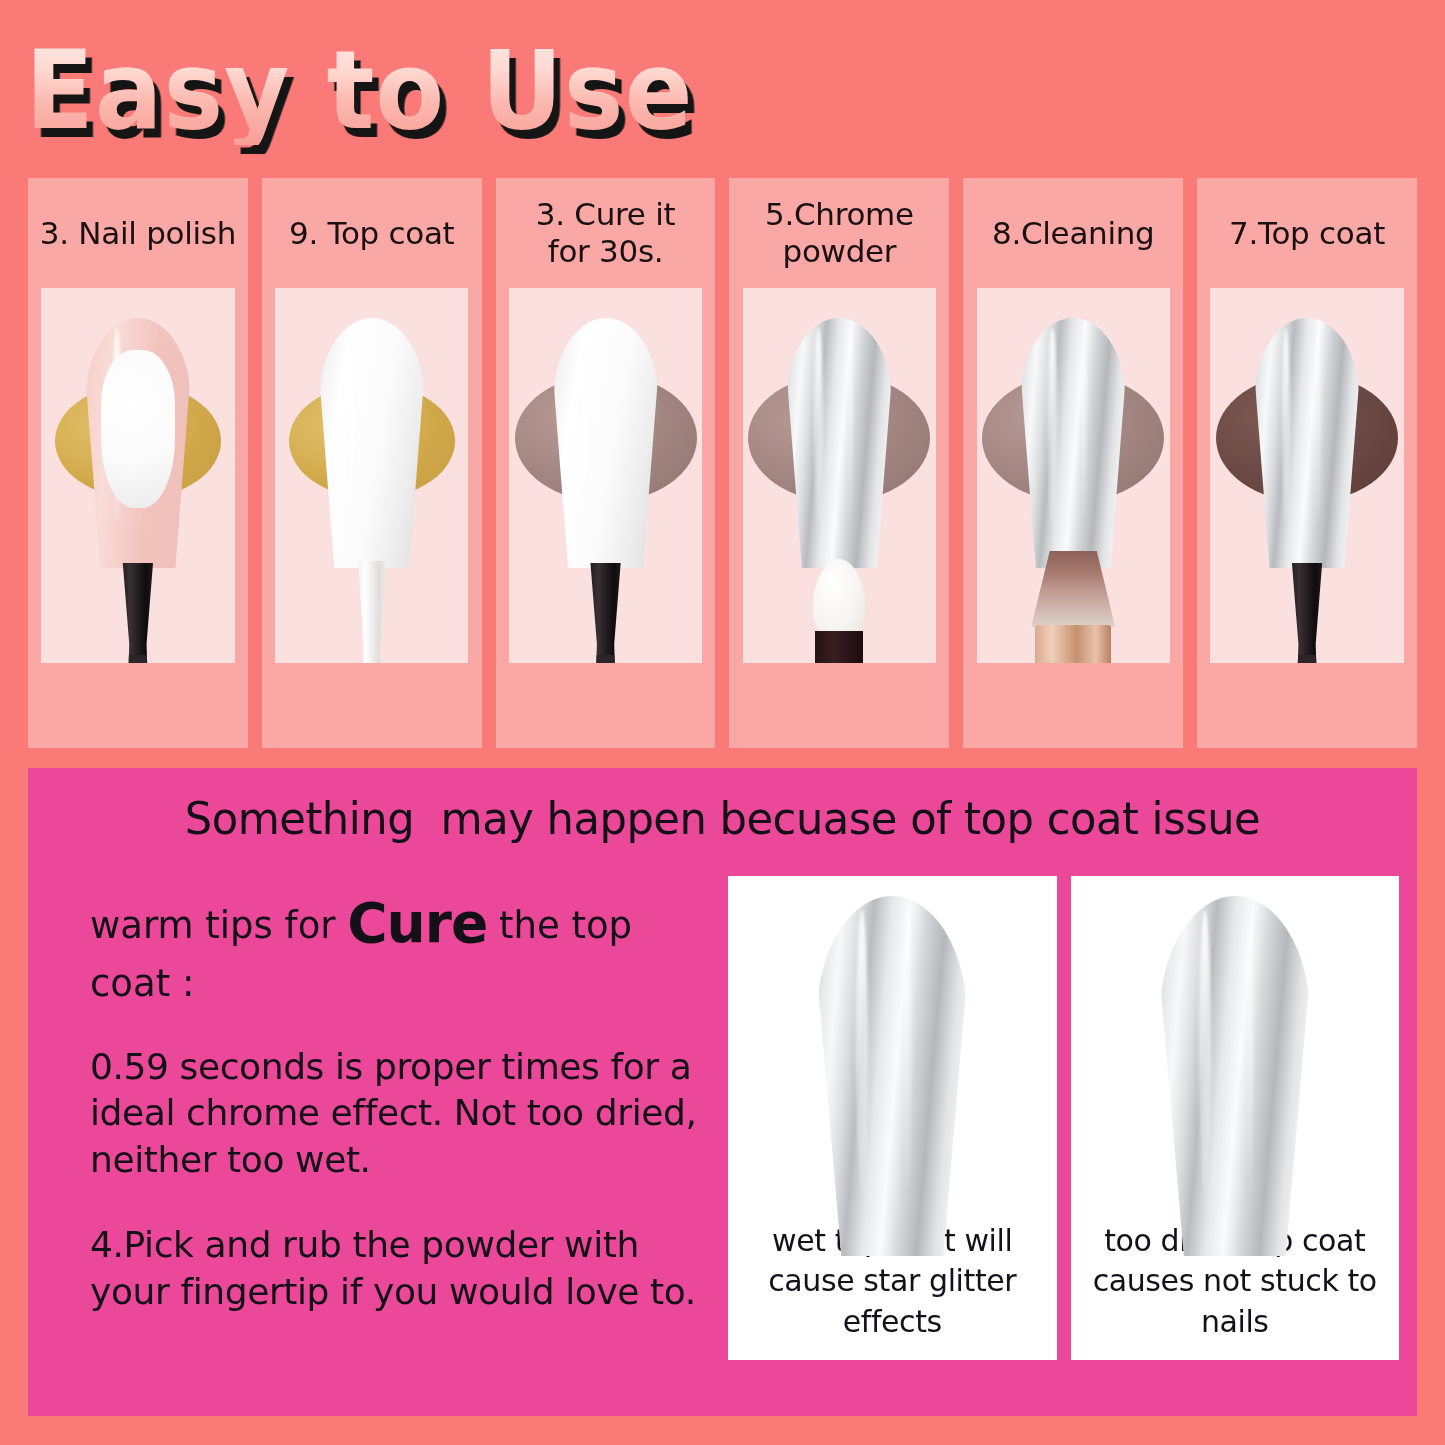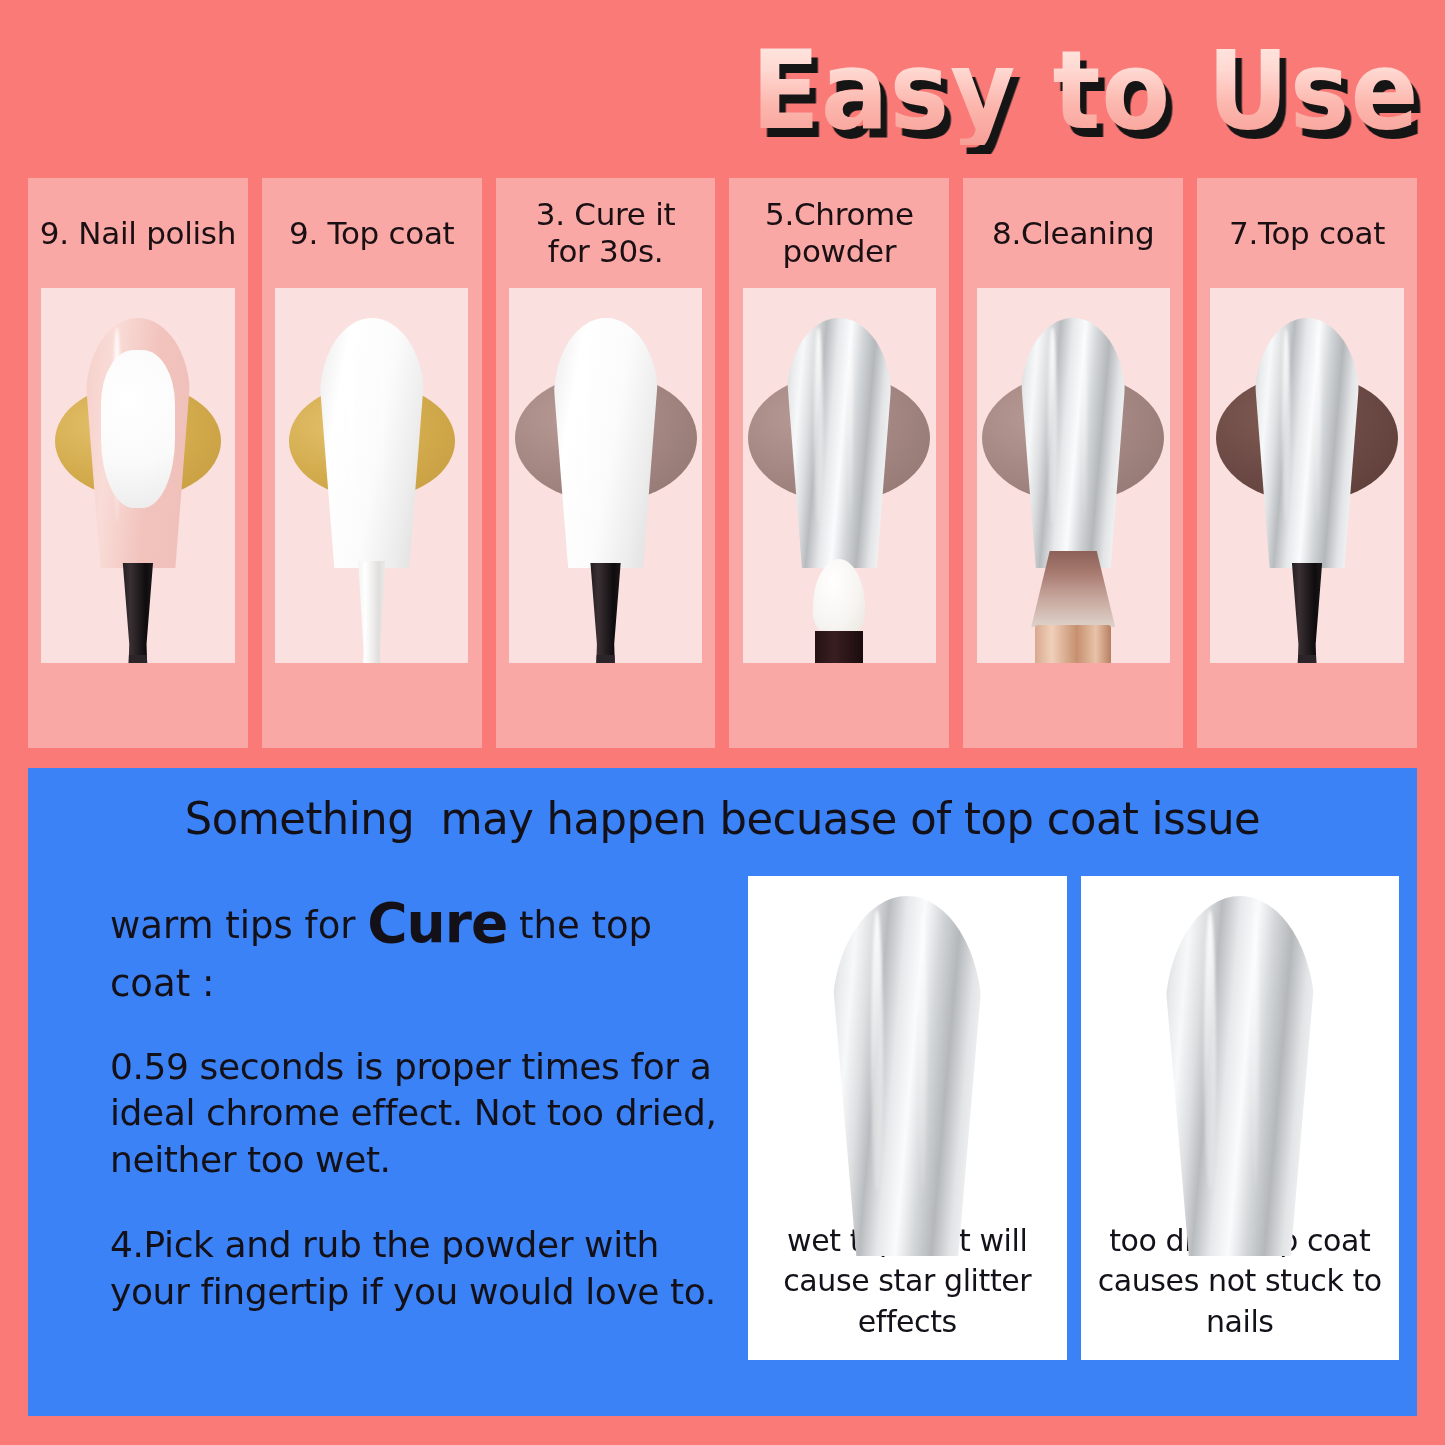--- a/index.html
+++ b/index.html
@@ -17,21 +17,21 @@
 
   
   .title-wrap {
     position: absolute;
     top: 26px;
     left: 0;
     width: 1445px;
     height: 130px;
     display: flex;
     align-items: center;
-    justify-content: flex-end;
+    justify-content: flex-start;
   }
   .title {
     font-family: "DejaVu Sans", sans-serif;
     font-size: 108px;
     font-weight: 700;
     letter-spacing: 1px;
     line-height: 1;
     background: linear-gradient(180deg, #ffe9e4 0%, #ffd9d2 30%, #fcb7ae 62%, #f79f97 100%);
     -webkit-background-clip: text;
     background-clip: text;
@@ -255,21 +255,21 @@
     border-radius: 3px;
   }
 
   
   .panel {
     position: absolute;
     left: 28px;
     top: 768px;
     width: 1389px;
     height: 648px;
-    background: #3b82f6;
+    background: #ec4899;
   }
   .panel-heading {
     position: absolute;
     top: 24px;
     left: 0;
     width: 100%;
     text-align: center;
     font-family: "DejaVu Sans", sans-serif;
     font-size: 45px;
     color: #141018;
@@ -282,21 +282,20 @@
     top: 108px;
     left: 0;
     width: 100%;
     height: 540px;
     display: flex;
   }
   .tips {
     width: 700px;
     padding: 12px 0 0 62px;
     box-sizing: border-box;
-    margin-left: 20px;
   }
   .tips-lead {
     font-family: "DejaVu Sans", sans-serif;
     font-size: 37px;
     color: #141018;
     line-height: 1.3;
     max-width: 600px;
     margin-bottom: 36px;
   }
   .tips-lead .cure {
@@ -349,21 +348,21 @@
 </head>
 <body>
 
 <div class="title-wrap">
   <div class="title">Easy to Use</div>
 </div>
 
 <div class="steps">
 
   <div class="step-card">
-    <div class="step-label">9. Nail polish</div>
+    <div class="step-label">3. Nail polish</div>
     <div class="step-photo">
       <div class="blob-gold"></div>
       <div class="nail nail-pink">
         <div class="gloss"></div>
       </div>
       <div class="white-blob"></div>
       <div class="brush-black"></div>
     </div>
   </div>
 

